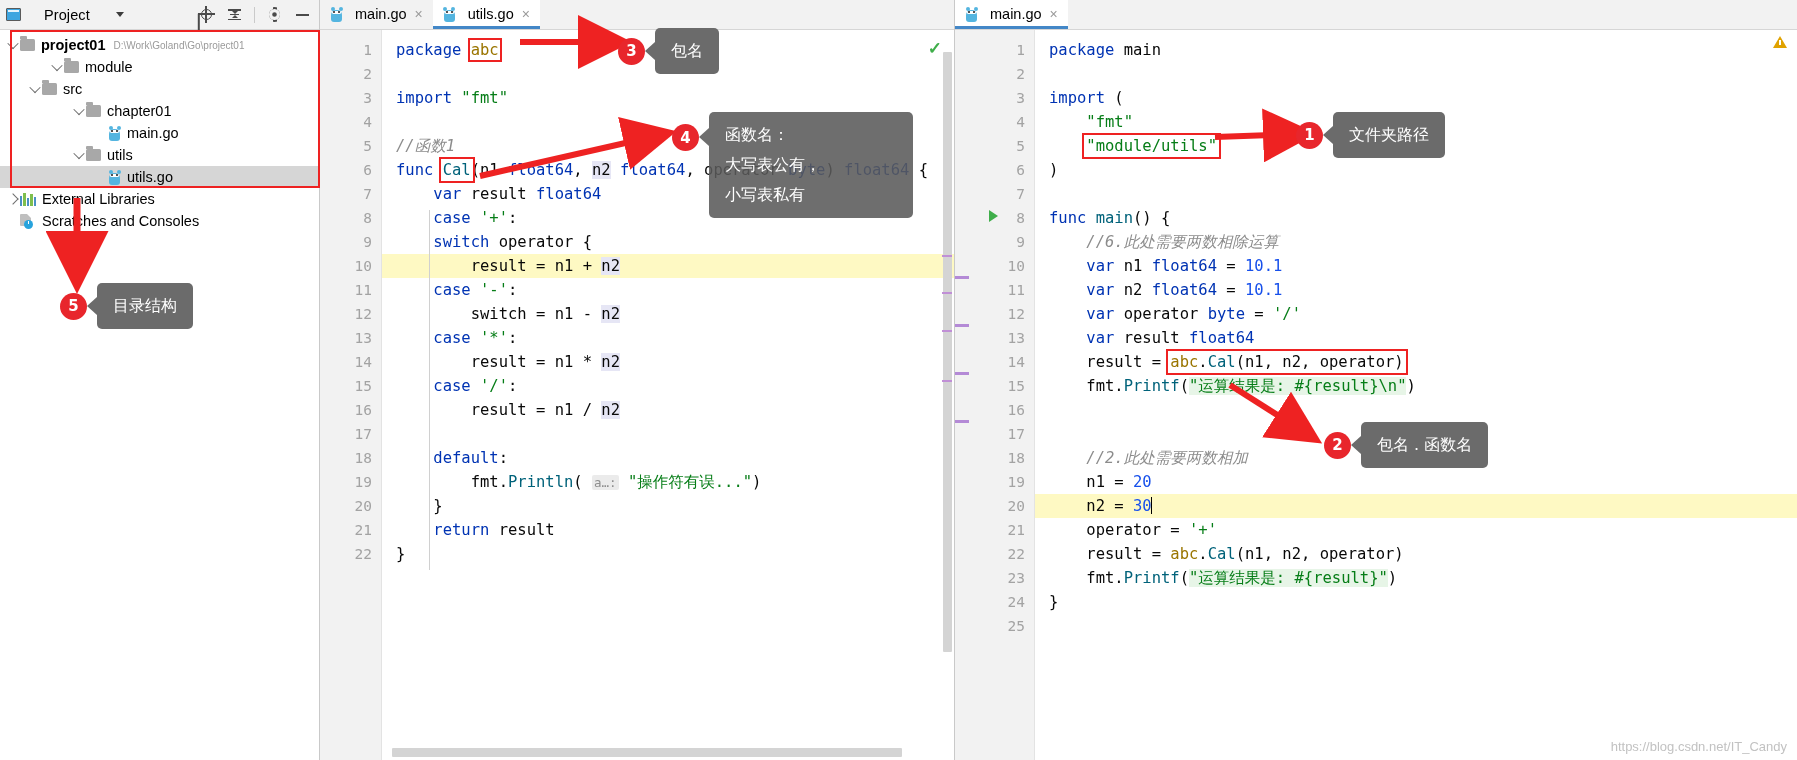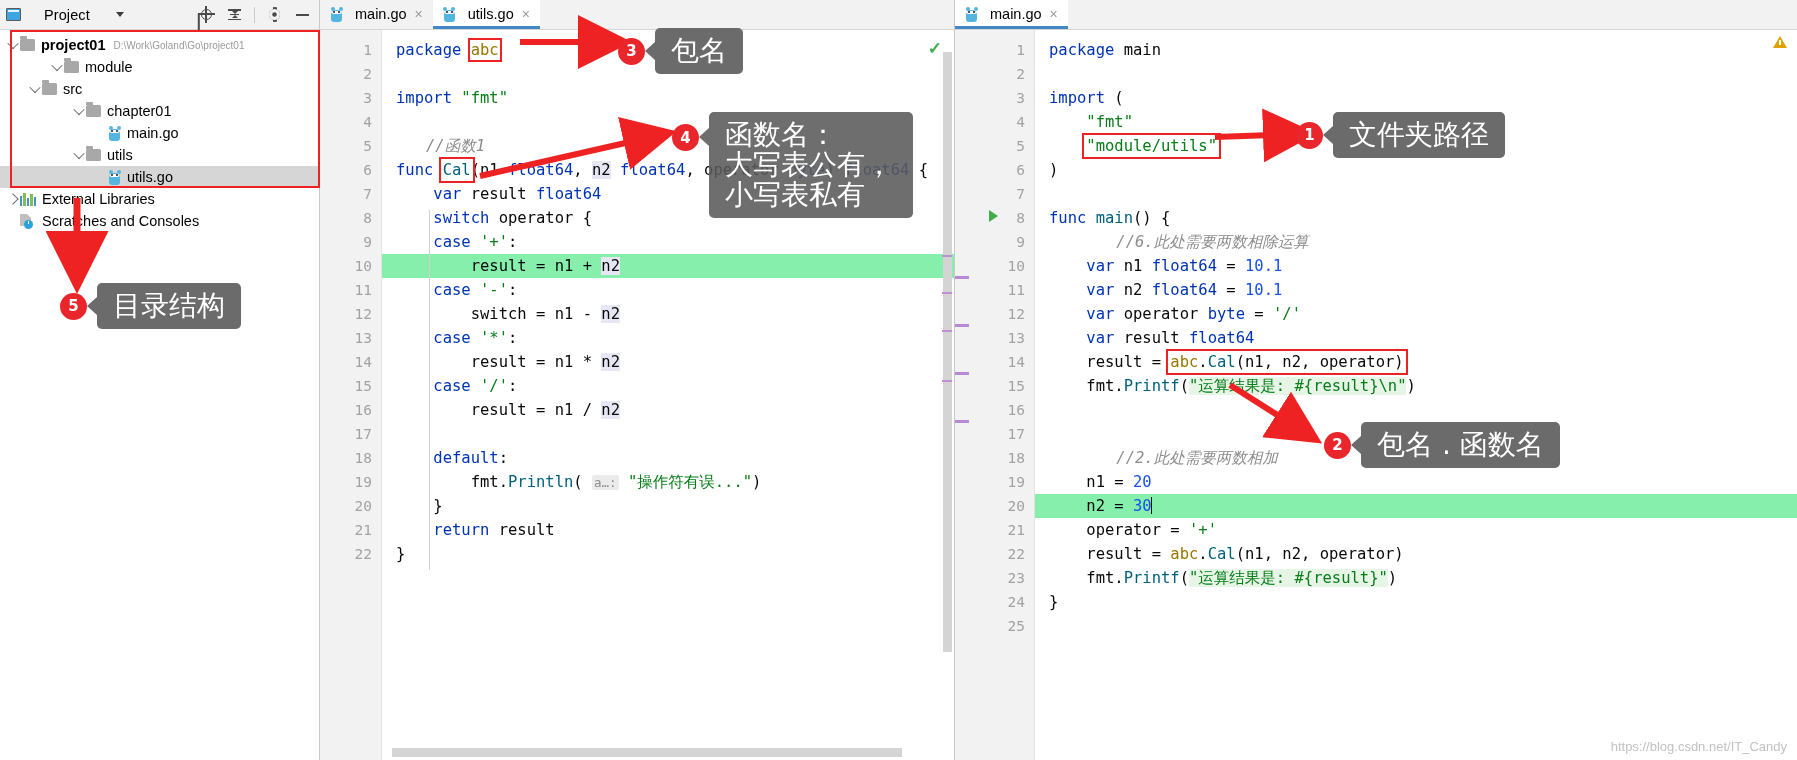--- a/index.html
+++ b/index.html
@@ -112,25 +112,25 @@
   .tab.active:after{content:"";position:absolute;left:0;right:0;bottom:0;height:3px;background:#4387c7;}
   .tab .x{color:#9a9a9a;font-size:14px;margin-left:2px;}
   .codearea{display:flex;height:730px;font-family:"DejaVu Sans Mono","Liberation Mono",monospace;font-size:15.5px;}
   .gutter{
     background:#f2f2f2;color:#a3a3a3;text-align:right;
     padding-top:8px;box-sizing:border-box;border-right:1px solid #e3e3e3;user-select:none;position:relative;
   }
   .gline{height:24px;line-height:24px;padding-right:9px;font-size:14.5px;position:relative;}
   .codecol{padding-top:8px;position:relative;flex:1;overflow:hidden;}
   .cline{height:24px;line-height:24px;white-space:pre;padding-left:14px;position:relative;}
-  .cline.hl{background:#86efac;}
+  .cline.hl{background:#fef9c3;}
   .kw{color:#0033b3;}
   .str{color:#067d17;}
   .num{color:#1750eb;}
-  .cmt{color:#8c8c8c;font-style:italic;margin-left:30px;}
+  .cmt{color:#8c8c8c;font-style:italic;}
   .fn{color:#00627a;}
   .pkgc{color:#9a7500;}
   .plain{color:#080808;}
   .hlvar{background:#e6e6f5;}
   .hlstr{background:#e7f5e7;}
   .hintarg{background:#ebebeb;color:#8f8f8f;font-size:12.5px;padding:0 2px;border-radius:2px;}
   .caret{display:inline-block;width:1.5px;height:17px;background:#000;vertical-align:-3px;margin-left:-1px;}
   .fold-line{position:absolute;left:0;top:0;bottom:0;width:1px;background:#d0d0d0;}
 
   
@@ -143,21 +143,21 @@
   .warnmark:after{content:"";position:absolute;left:-1px;top:4px;width:2px;height:5px;background:#fff;}
   .scrollthumb{position:absolute;right:2px;width:9px;background:#d4d4d4;border-radius:1px;}
   .hscroll{position:absolute;left:80px;bottom:3px;height:9px;background:#d4d4d4;border-radius:1px;}
   .marker-tick{position:absolute;right:2px;width:10px;height:2px;background:#c08fd6;}
 
   
   .anno{position:absolute;z-index:40;}
   .callout{
     background:#6b6b6b;color:#fff;border-radius:5px;
     font-family:"DejaVu Sans","Liberation Sans",sans-serif;
-    font-size:28px;line-height:30px;padding:8px 16px;white-space:pre-line;
+    font-size:16px;line-height:30px;padding:8px 16px;white-space:pre-line;
   }
   .callout.semi{background:rgba(90,90,90,0.88);}
   .badge{
     width:27px;height:27px;border-radius:50%;background:#e8262c;color:#fff;
     font-size:15px;font-weight:bold;display:flex;align-items:center;justify-content:center;
     font-family:"DejaVu Sans","Liberation Sans",sans-serif;
   }
   .notch{width:0;height:0;border-top:9px solid transparent;border-bottom:9px solid transparent;
          border-right:10px solid #6b6b6b;}
   .rowwrap{display:flex;align-items:center;}
@@ -323,22 +323,22 @@
       </div>
 
       <div class="codecol">
         <div class="cline"><span class="kw">package</span> <span class="pkgc" style="outline:2px solid #ee2222;outline-offset:1px;">abc</span></div>
         <div class="cline"> </div>
         <div class="cline"><span class="kw">import</span> <span class="str">"fmt"</span></div>
         <div class="cline"> </div>
         <div class="cline"><span class="cmt">//函数1</span></div>
         <div class="cline"><span class="kw">func</span> <span class="fn" style="outline:2.5px solid #ee2222;outline-offset:2px;">Cal</span><span class="plain">(</span><span class="plain">n1</span> <span class="kw">float64</span><span class="plain">, </span><span class="plain hlvar">n2</span> <span class="kw">float64</span><span class="plain">, </span><span class="plain">operator</span> <span class="kw">byte</span><span class="plain">) </span><span class="kw">float64</span><span class="plain"> {</span></div>
         <div class="cline">    <span class="kw">var</span> <span class="plain">result</span> <span class="kw">float64</span></div>
+        <div class="cline">    <span class="kw">case</span> <span class="str">'+'</span><span class="plain">:</span></div>
         <div class="cline">    <span class="kw">switch</span> <span class="plain">operator</span> <span class="plain">{</span></div>
-        <div class="cline">    <span class="kw">case</span> <span class="str">'+'</span><span class="plain">:</span></div>
         <div class="cline hl">        <span class="plain">result = n1 + </span><span class="plain hlvar">n2</span></div>
         <div class="cline">    <span class="kw">case</span> <span class="str">'-'</span><span class="plain">:</span></div>
         <div class="cline">        <span class="plain">switch = n1 - </span><span class="plain hlvar">n2</span></div>
         <div class="cline">    <span class="kw">case</span> <span class="str">'*'</span><span class="plain">:</span></div>
         <div class="cline">        <span class="plain">result = n1 * </span><span class="plain hlvar">n2</span></div>
         <div class="cline">    <span class="kw">case</span> <span class="str">'/'</span><span class="plain">:</span></div>
         <div class="cline">        <span class="plain">result = n1 / </span><span class="plain hlvar">n2</span></div>
         <div class="cline"> </div>
         <div class="cline">    <span class="kw">default</span><span class="plain">:</span></div>
         <div class="cline">        <span class="plain">fmt.</span><span class="fn">Println</span><span class="plain">( </span><span class="hintarg">a…:</span><span class="str"> "操作符有误..."</span><span class="plain">)</span></div>

